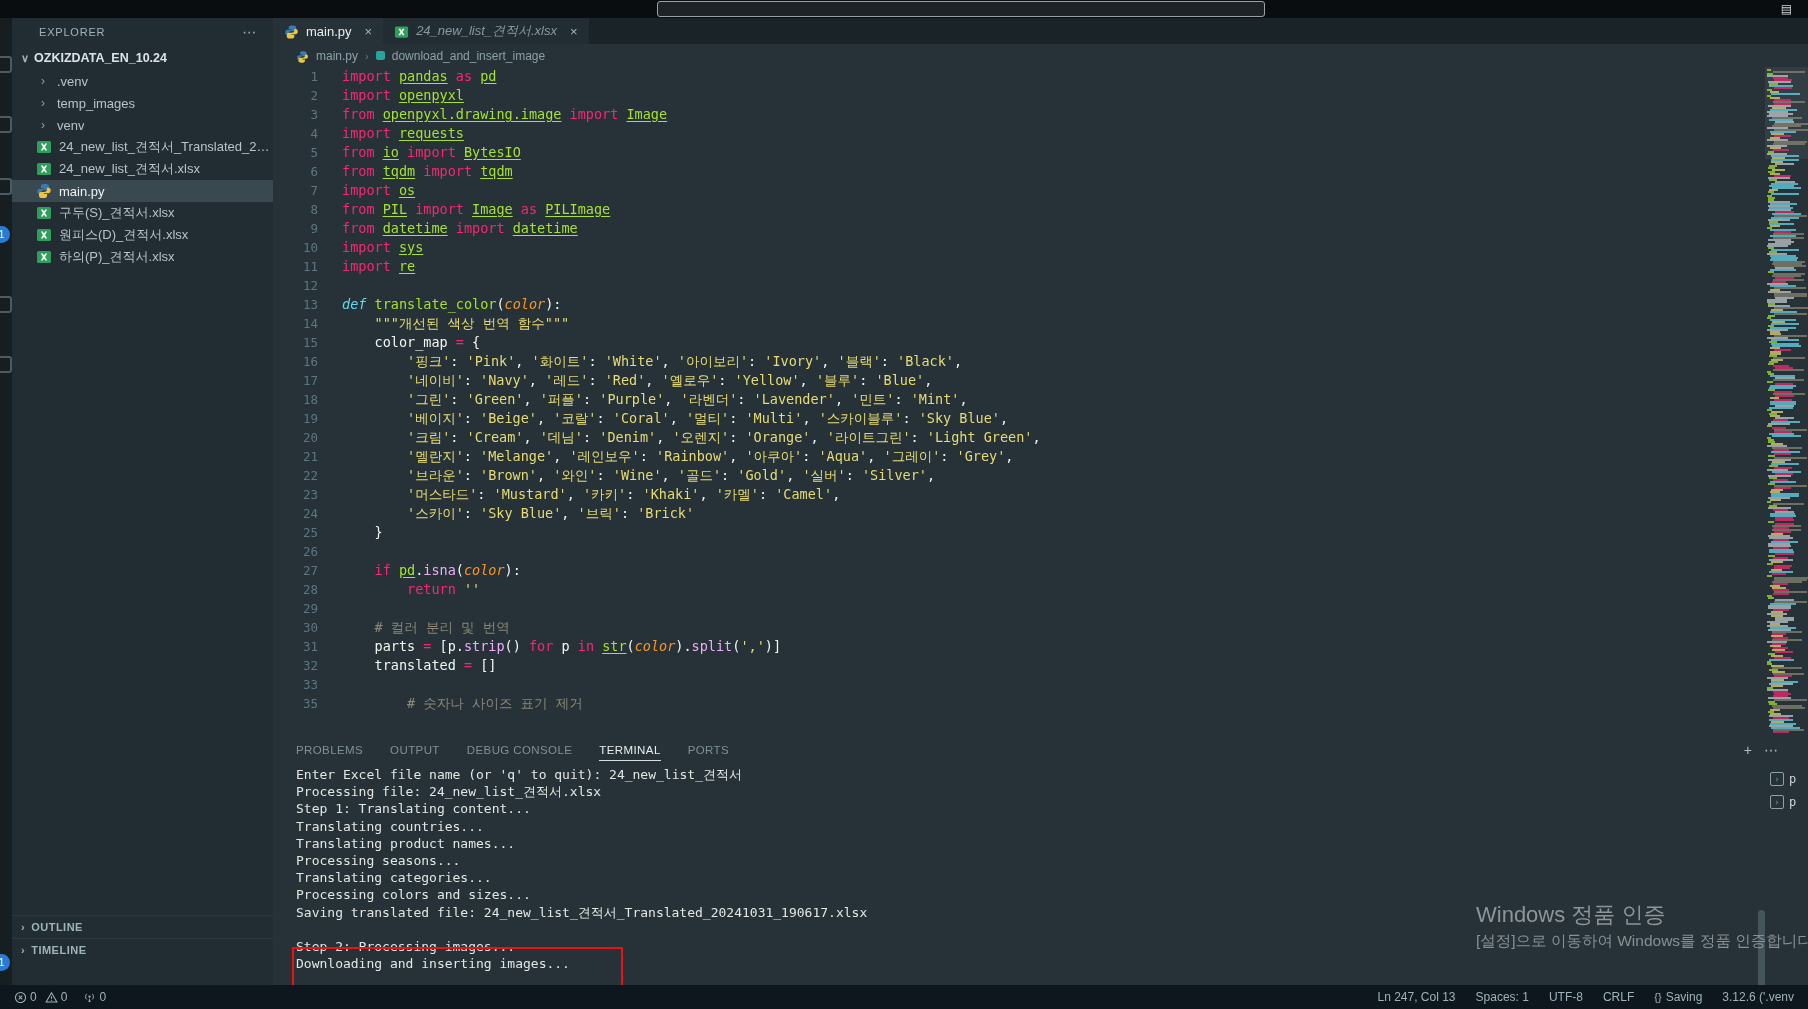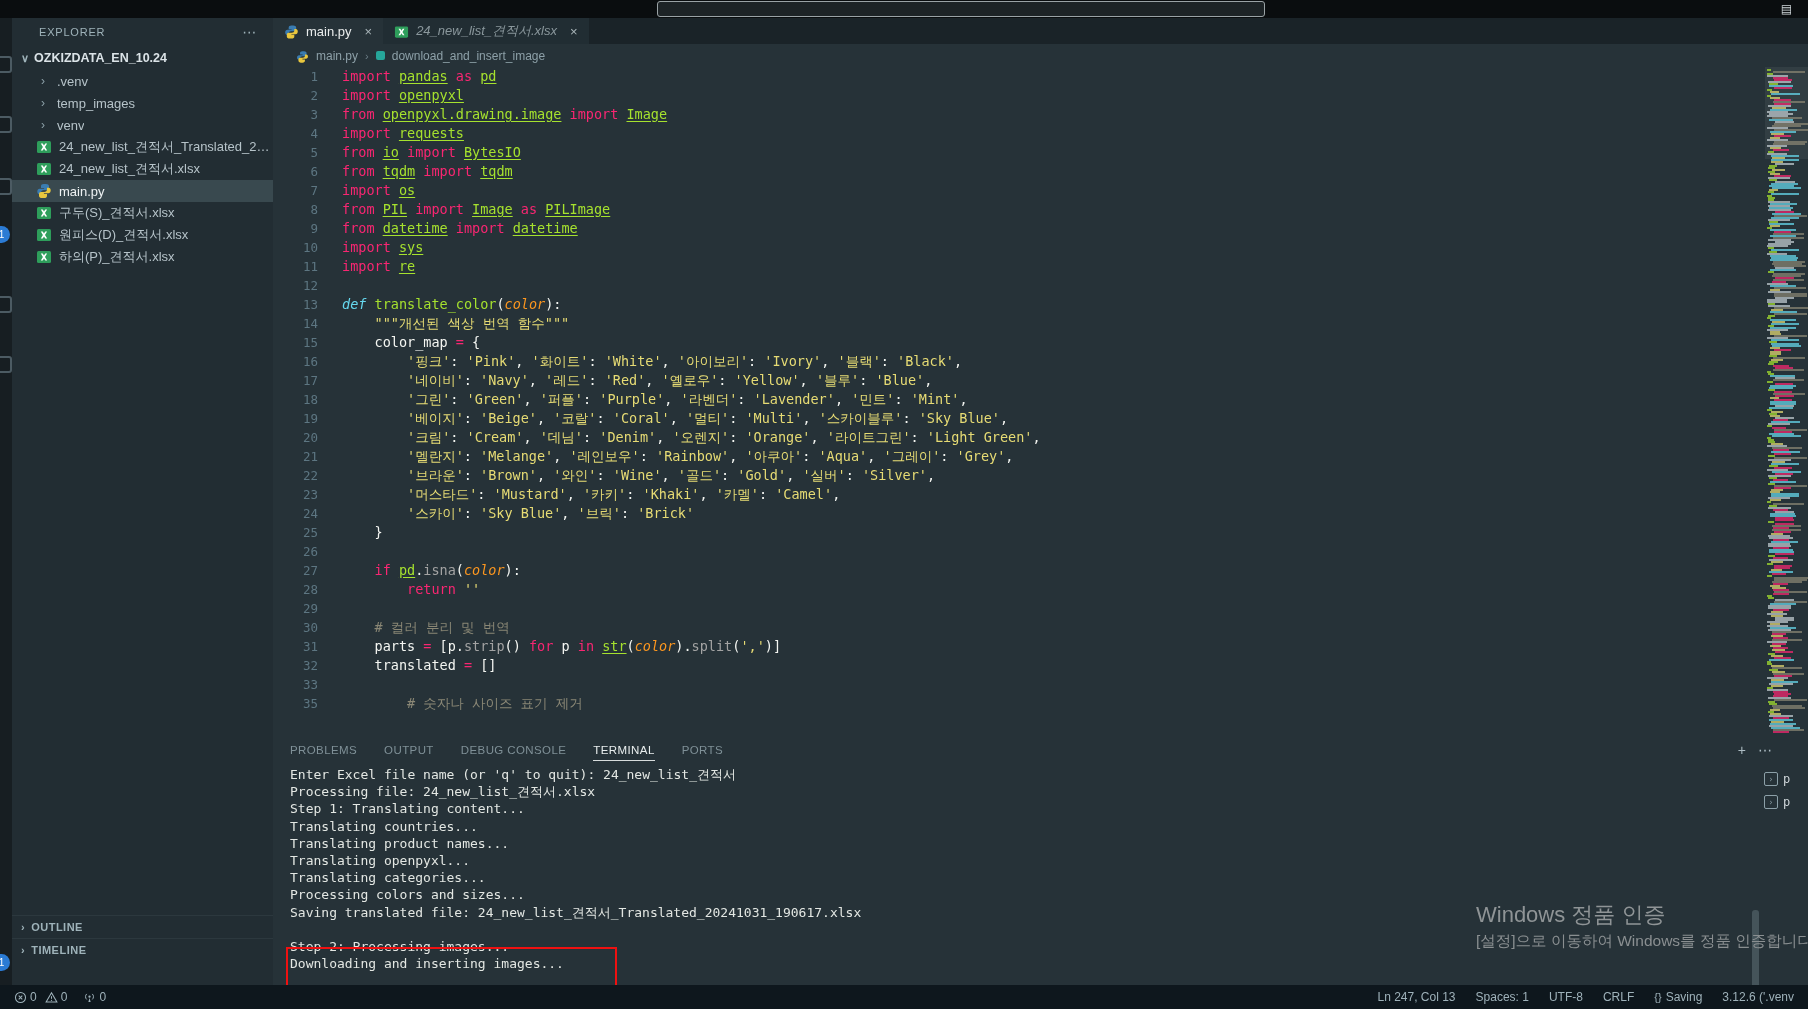--- a/index.html
+++ b/index.html
@@ -53,32 +53,32 @@
   .sym-ico{width:9px;height:9px;border-radius:2px;background:#26a69a;display:inline-block;}
 
   .code{position:absolute;left:0;top:49px;width:1492px;height:670px;overflow:hidden;
         font-family:"DejaVu Sans Mono",monospace;font-size:13.5px;}
   .cl{display:flex;height:19px;line-height:19px;}
   .ln{flex:none;width:45px;text-align:right;padding-right:24px;color:#5d7682;font-size:12.5px;}
   .ct{white-space:pre;}
   .tk-k{color:#f92672;} .tk-o{color:#f92672;}
   .tk-m{color:#a6e22e;text-decoration:underline;text-underline-offset:2px;}
   .tk-f{color:#a6e22e;}
-  .tk-b{color:#a3a3a3;}
+  .tk-b{color:#f0abfc;}
   .tk-bi{color:#66d9ef;font-style:italic;}
   .tk-s{color:#e6db74;}
   .tk-p{color:#fd971f;font-style:italic;}
   .tk-c{color:#8a8775;}
   .tk-t{color:#f4f6f2;}
 
   .minimap{position:absolute;right:0;top:49px;width:43px;height:670px;background:#263238;overflow:hidden;}
   .mm-viewport{position:absolute;left:0;top:0;width:100%;height:92px;background:rgba(255,255,255,.06);}
 
   
-  .panel{position:absolute;left:267px;top:737px;width:1535px;height:248px;background:#263238;z-index:8;}
+  .panel{position:absolute;left:273px;top:737px;width:1535px;height:248px;background:#263238;z-index:8;}
   .panel-tabs{position:relative;height:26px;display:flex;align-items:center;gap:27px;padding-left:23px;
               font-size:11.5px;letter-spacing:.4px;color:#7f9097;}
   .ptab{cursor:pointer;height:20px;line-height:20px;}
   .ptab.on{color:#e8eded;border-bottom:1px solid #d7dcdc;}
   .panel-actions{position:absolute;right:30px;top:0;height:26px;display:flex;align-items:center;gap:12px;
                  color:#aebdc4;font-size:14px;}
   .terminal{position:absolute;left:0;top:26px;width:100%;height:222px;
             font-family:"DejaVu Sans Mono",monospace;font-size:13px;color:#e3e7e3;}
   .term-out{position:absolute;left:0;top:3px;width:100%;}
   .tl{height:17.2px;line-height:17.2px;padding-left:23px;white-space:pre;}
@@ -740,21 +740,21 @@
       <span>+</span>
       <span>⋯</span>
     </div>
     <div class="terminal">
       <div class="term-out">
           <div class="tl">Enter Excel file name (or 'q' to quit): 24_new_list_견적서</div>
           <div class="tl">Processing file: 24_new_list_견적서.xlsx</div>
           <div class="tl">Step 1: Translating content...</div>
           <div class="tl">Translating countries...</div>
           <div class="tl">Translating product names...</div>
-          <div class="tl">Translating openpyxl...</div>
+          <div class="tl">Processing seasons...</div>
           <div class="tl">Translating categories...</div>
           <div class="tl">Processing colors and sizes...</div>
           <div class="tl">Saving translated file: 24_new_list_견적서_Translated_20241031_190617.xlsx</div>
           <div class="tl">&nbsp;</div>
           <div class="tl">Step 2: Processing images...</div>
           <div class="tl">Downloading and inserting images...</div>
         </div>
       <div class="redbox"></div>
       <div class="term-scroll"></div>
       <div class="term-side">

